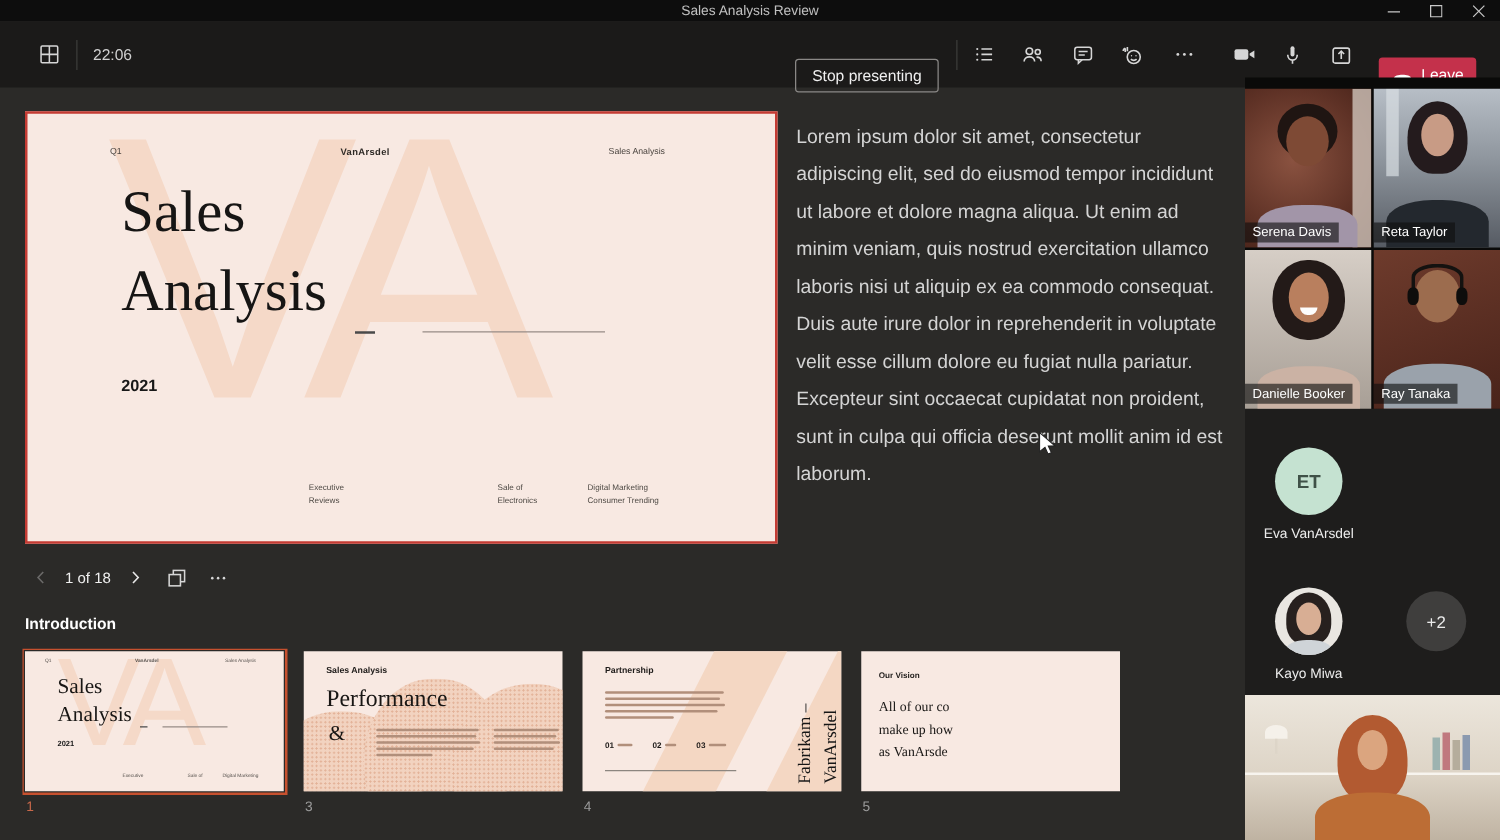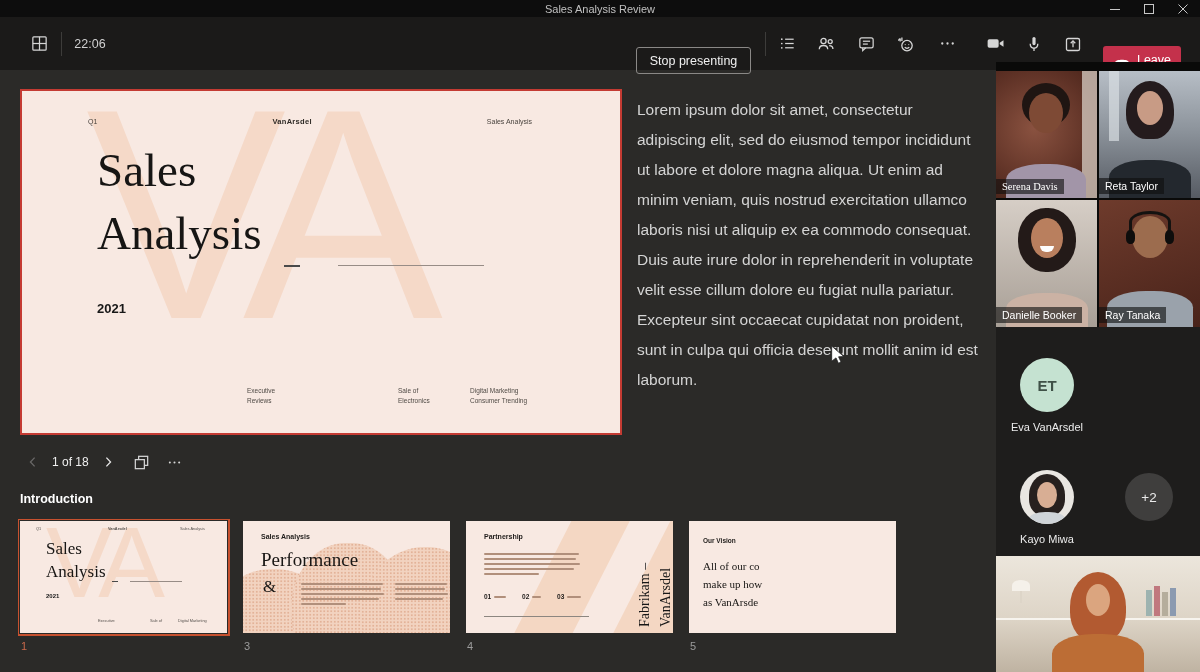--- a/index.html
+++ b/index.html
@@ -378,21 +378,21 @@
       </div>
       <div class="tnum">5</div>
     </div>
   </div>
 
   <div class="sidebar">
     <div class="rosterbg"></div>
 
     <div class="vgrid">
 
-      <div class="vtile" style="background:radial-gradient(circle at 38% 45%, #8a5240 0%, #5f3226 60%, #421f16 100%);font-family:Liberation Serif, serif;">
+      <div class="vtile" style="background:radial-gradient(circle at 38% 45%, #8a5240 0%, #5f3226 60%, #421f16 100%);">
         <div class="blob" style="right:0;top:0;width:15px;height:100%;background:#d8cfc6;opacity:.75;"></div>
         <div class="head" style="left:26px;top:12px;width:48px;height:44px;background:#1f1512;"></div>
         <div class="head" style="left:33px;top:22px;width:34px;height:40px;background:#7e4a35;"></div>
         <div class="torso" style="left:10px;bottom:0;width:80px;height:34px;background:#a295a8;"></div>
         <div class="namebadge">Serena Davis</div>
       </div>
 
       <div class="vtile" style="background:linear-gradient(180deg,#b7bec6 0%,#8e959d 45%,#565b63 100%);">
         <div class="blob" style="left:10px;top:0;width:10px;height:70px;background:#d9dee3;opacity:.7;"></div>
         <div class="head" style="left:27px;top:10px;width:48px;height:58px;border-radius:50% 50% 42% 42%;background:#241b1d;"></div>

